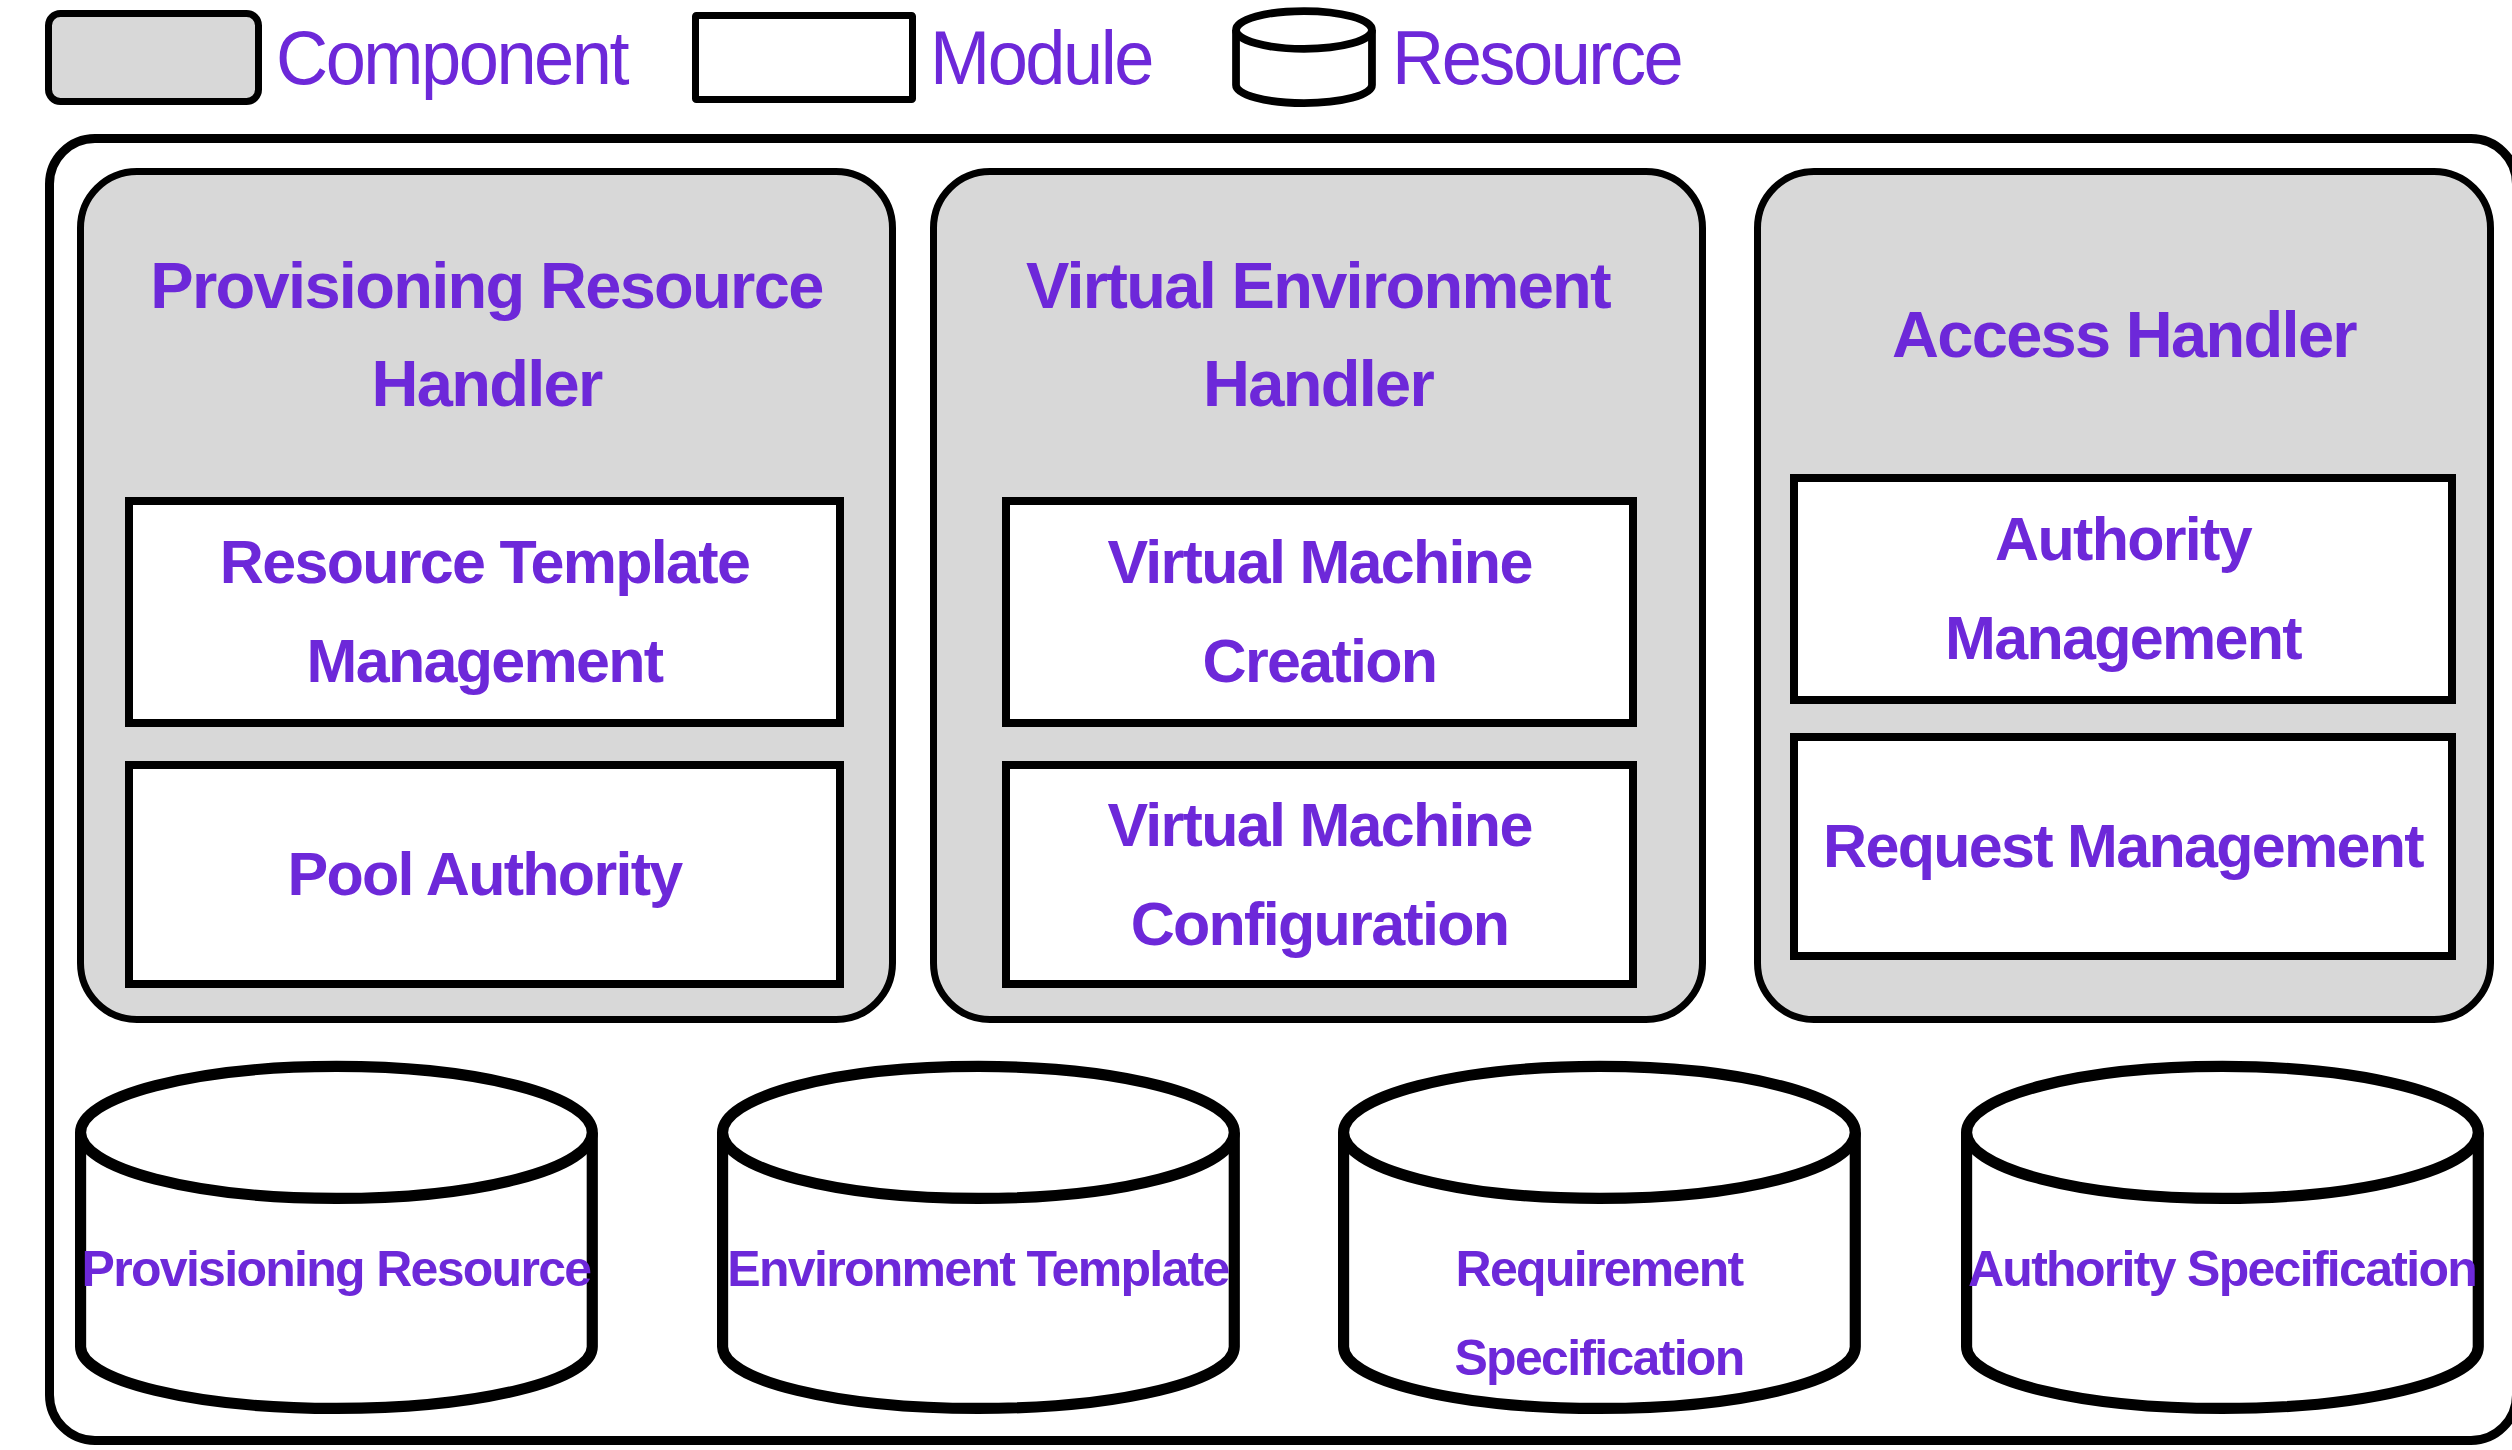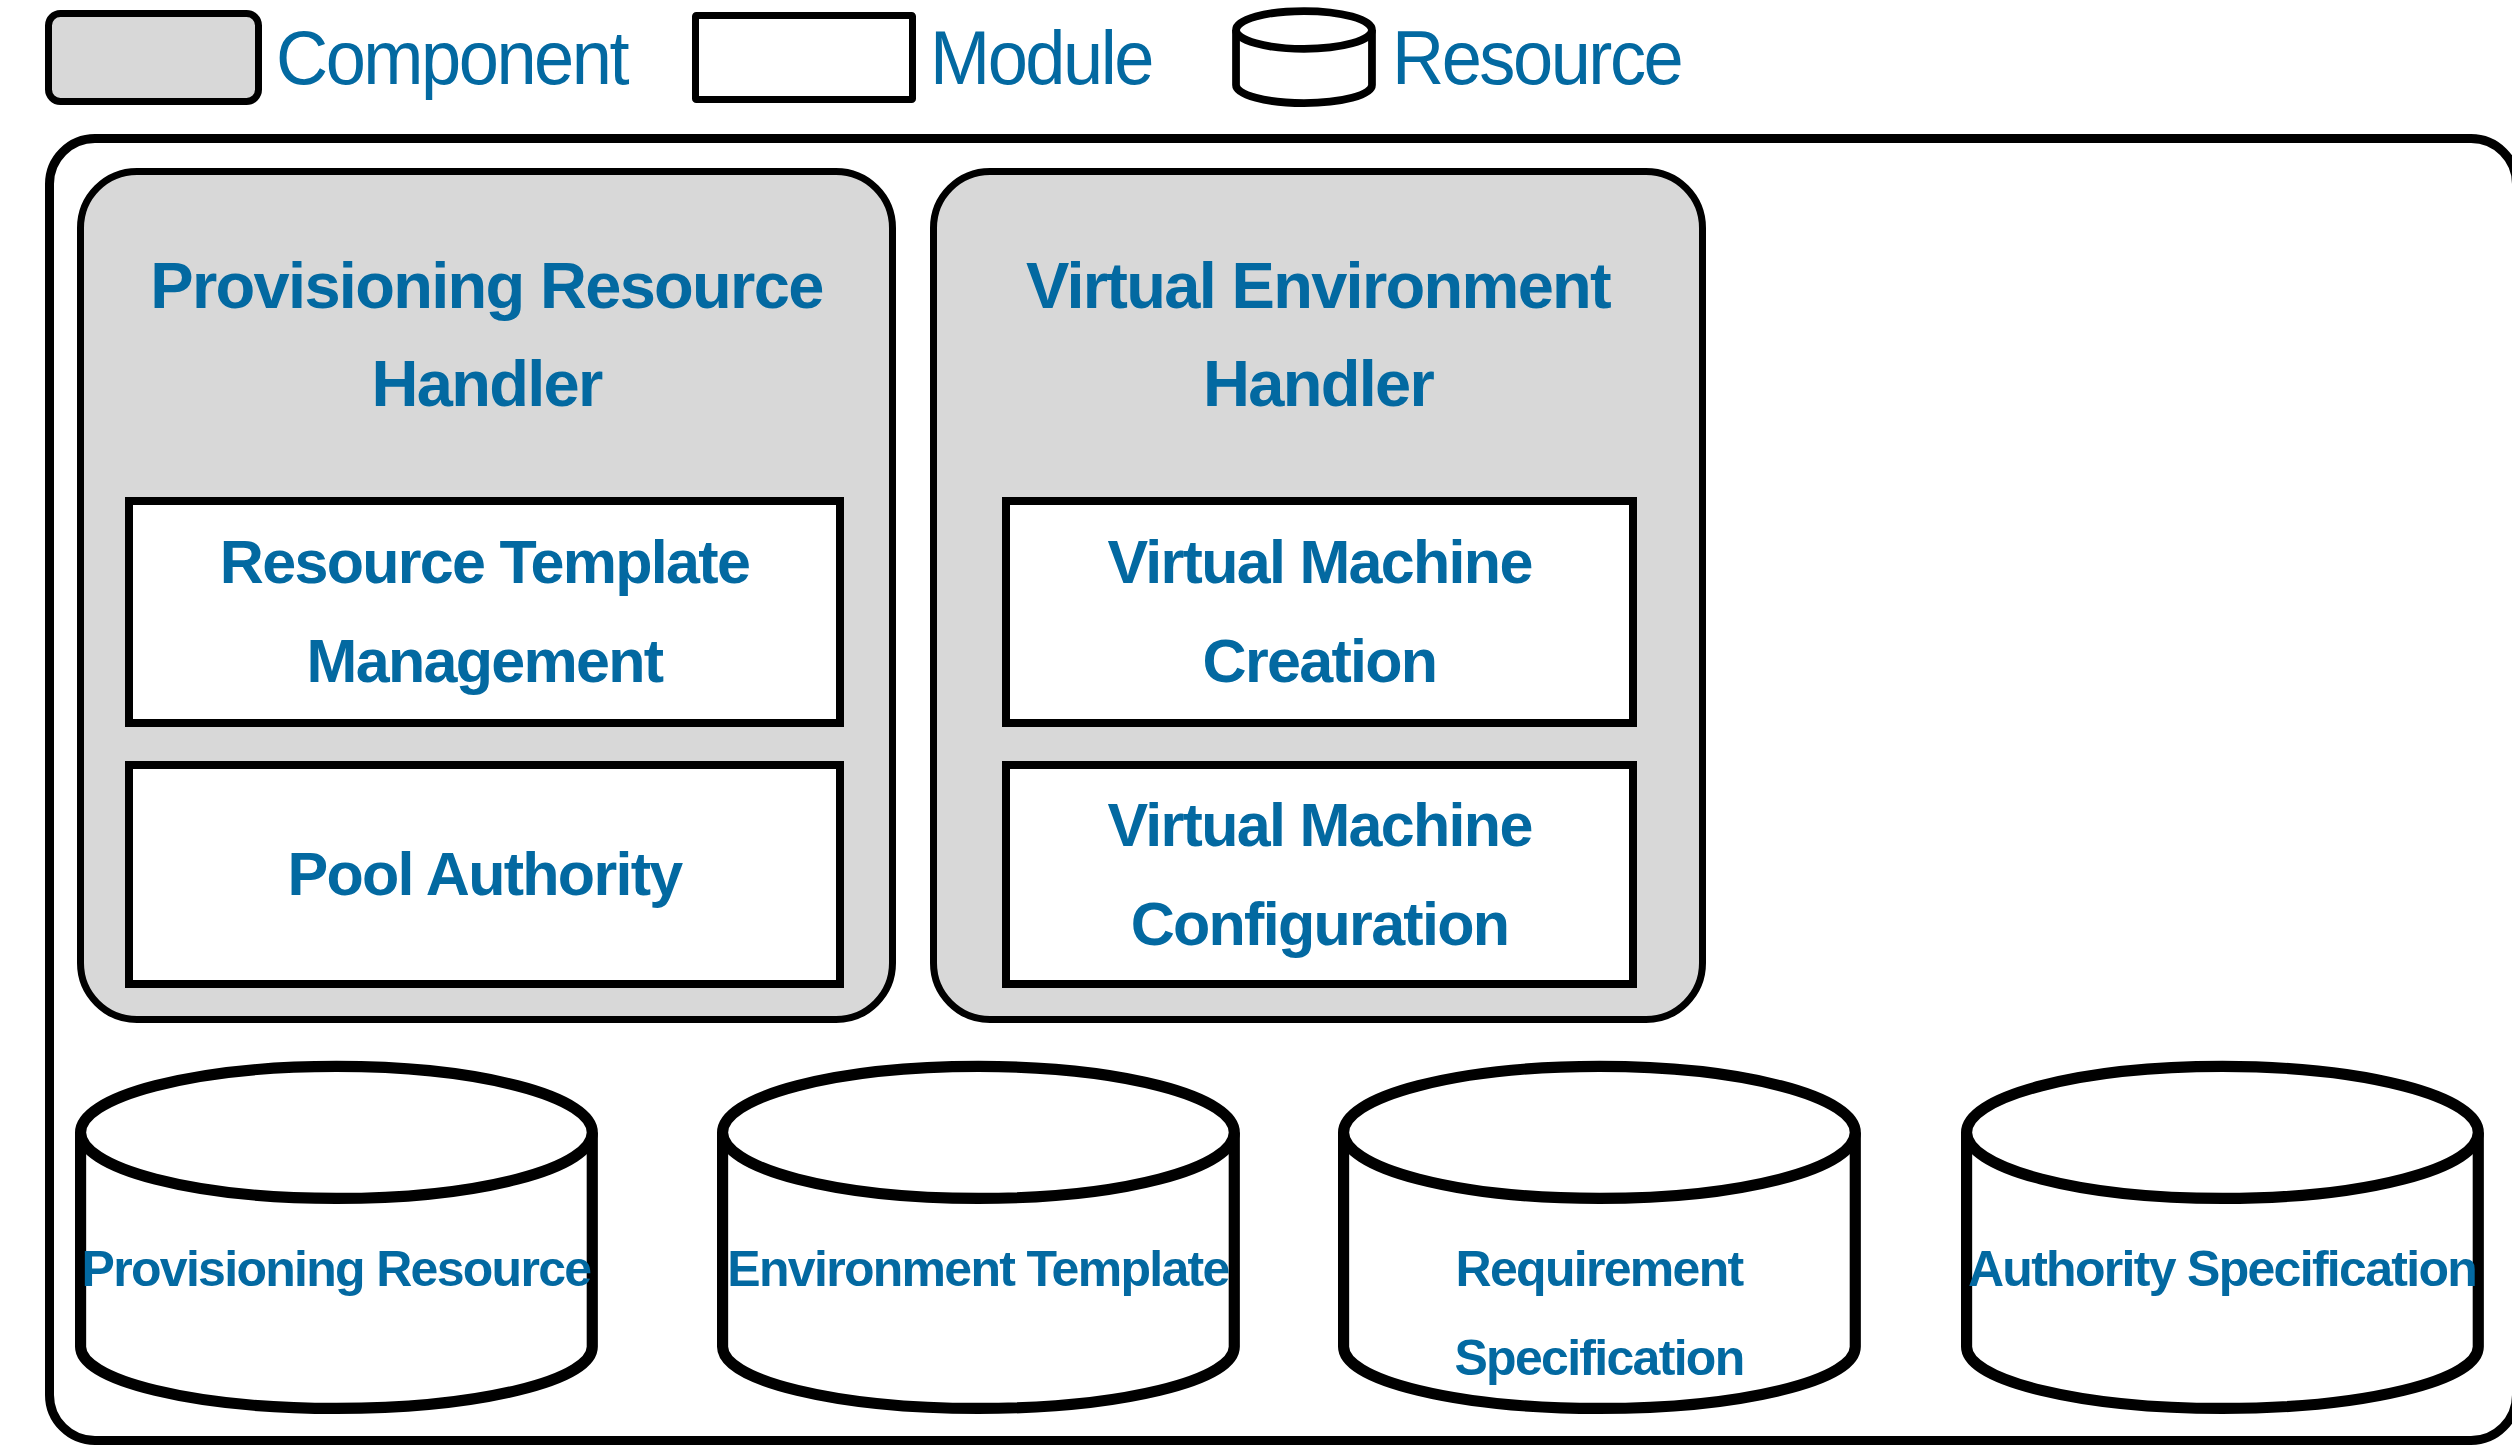--- a/index.html
+++ b/index.html
@@ -6,21 +6,21 @@
     margin: 0;
     padding: 0;
     background: #ffffff;
   }
   .stage {
     position: relative;
     width: 2512px;
     height: 1451px;
     background: #ffffff;
     font-family: "Liberation Sans", sans-serif;
-    color: #0369a1;
+    color: #6d28d9;
     overflow: hidden;
   }
 
   
   .legend-item {
     position: absolute;
     top: 3.4px;
     height: 108px;
     display: flex;
     align-items: center;
@@ -186,20 +186,25 @@
       <div class="module m1">Resource Template Management</div>
       <div class="module m2">Pool Authority</div>
     </section>
 
     <section class="component" id="comp-veh">
       <div class="ctitle">Virtual Environment Handler</div>
       <div class="module m1">Virtual Machine Creation</div>
       <div class="module m2">Virtual Machine Configuration</div>
     </section>
 
+    <section class="component" id="comp-ah">
+      <div class="ctitle">Access Handler</div>
+      <div class="module m1">Authority Management</div>
+      <div class="module m2">Request Management</div>
+    </section>
 
     <div class="cylinder" id="cyl-1">
       <svg viewBox="0 0 615 420" preserveAspectRatio="none">
         <path d="M 10 88 L 10 338 A 298 72 0 0 0 606 338 L 606 88" fill="#ffffff" stroke="#000000" stroke-width="13"></path>
         <ellipse cx="308" cy="88" rx="298" ry="77" fill="#ffffff" stroke="#000000" stroke-width="13"></ellipse>
       </svg>
       <div class="cyl-label">Provisioning Resource</div>
     </div>
 
     <div class="cylinder" id="cyl-2">

